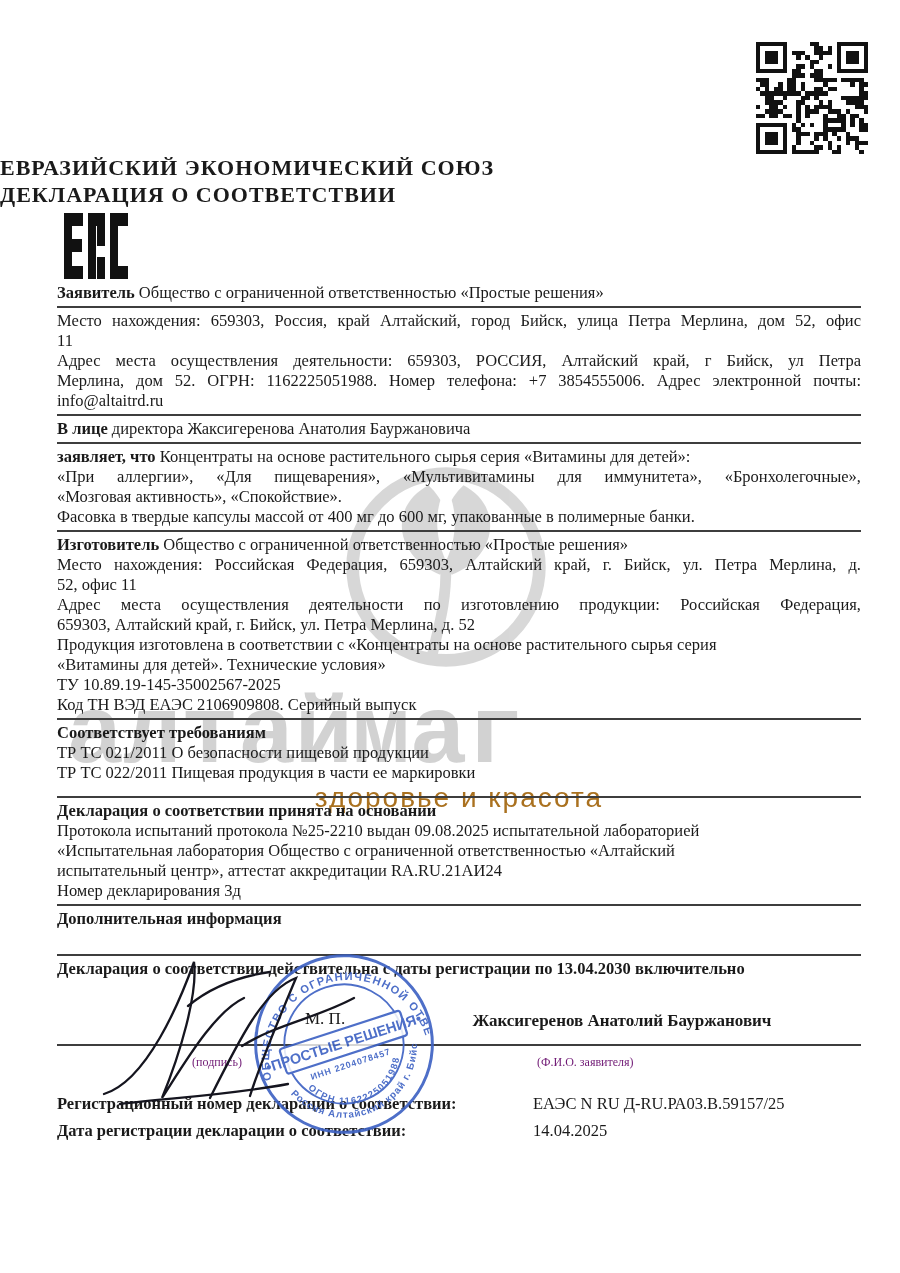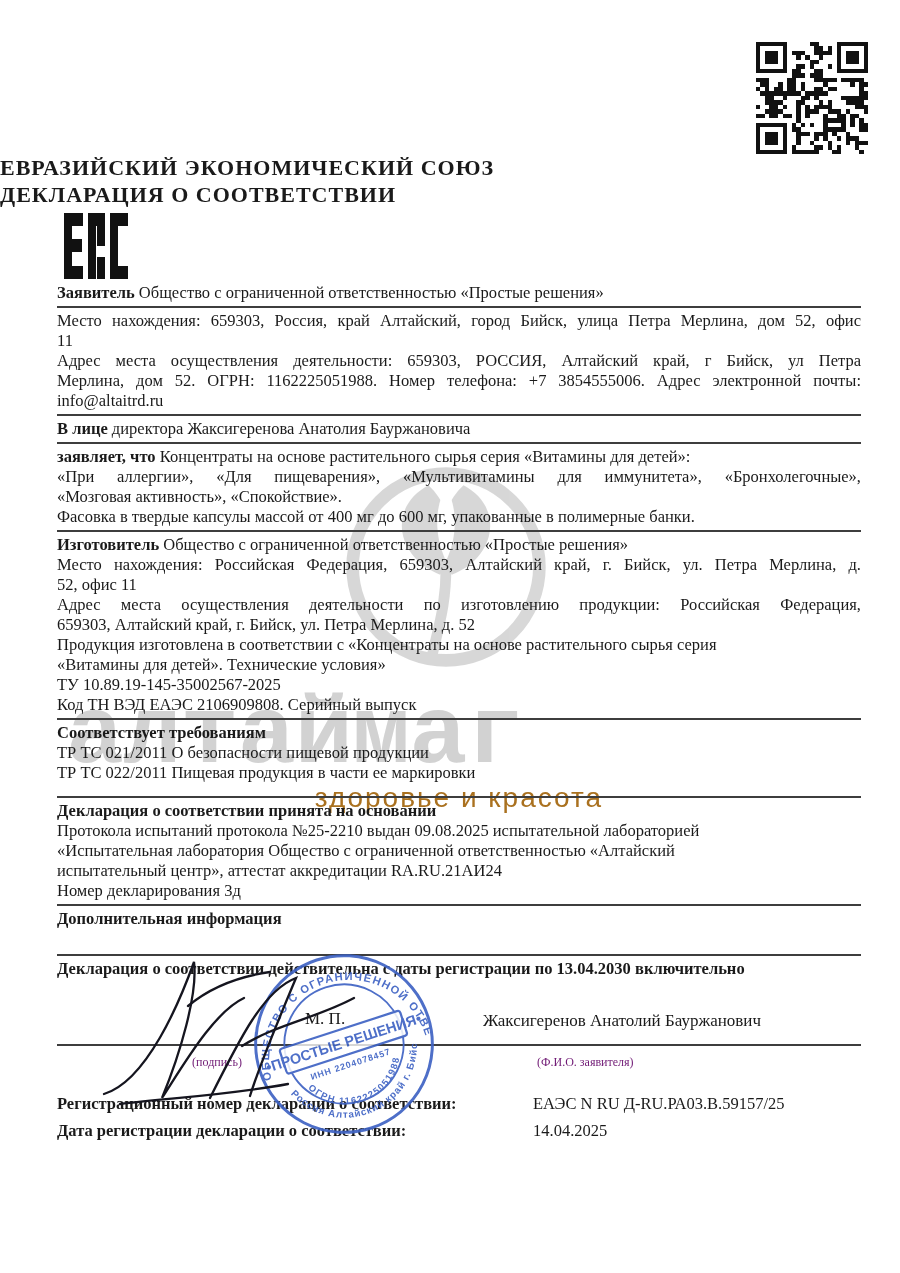--- a/index.html
+++ b/index.html
@@ -22,21 +22,21 @@
   .ln { white-space:nowrap; }
   .jl { text-align:justify; text-align-last:justify; }
   b.lead { font-weight:bold; }
   .rule { border:none; border-top:2px solid #3d3d3d; margin:3px 0 3px 0; }
   .gap-s { height:10px; }
   .gap-m { height:22px; }
   .bold-line { font-weight:bold; }
   
   .sigblock { position:relative; height:62px; }
   .mp { position:absolute; left:248px; top:30px; font-size:17px; }
-  .signer { position:absolute; left:400px; top:32px; width:330px; text-align:center; font-size:17px; }
+  .signer { position:absolute; left:400px; top:32px; width:330px; text-align:center; font-size:17px;font-weight:bold; }
   .captions { position:relative; height:18px; font-size:12px; color:#701a75; }
   .cap-sign { position:absolute; left:100px; top:3px; width:120px; text-align:center; }
   .cap-name { position:absolute; left:480px; top:3px; width:180px; text-align:left; }
   .gap-reg { height:26px; }
   .regrow { display:flex; line-height:22px; margin-bottom:5px; }
   .regrow .lbl { font-weight:bold; width:476px; flex:none; }
   .regrow .val { font-weight:normal; }
   
   .wm { position:absolute; z-index:0; }
   .wm-logo { left:339px; top:458px; width:214px; height:218px; }

